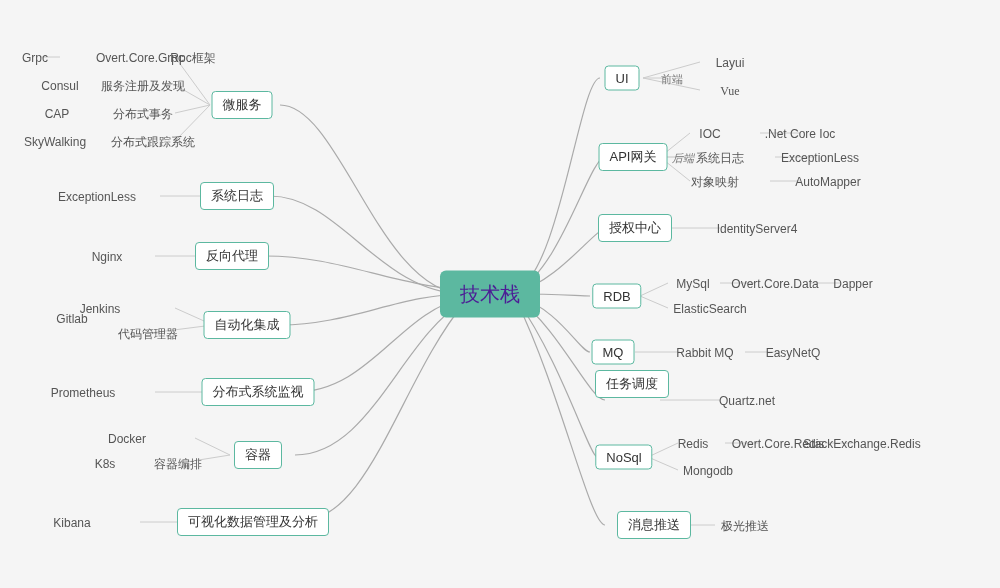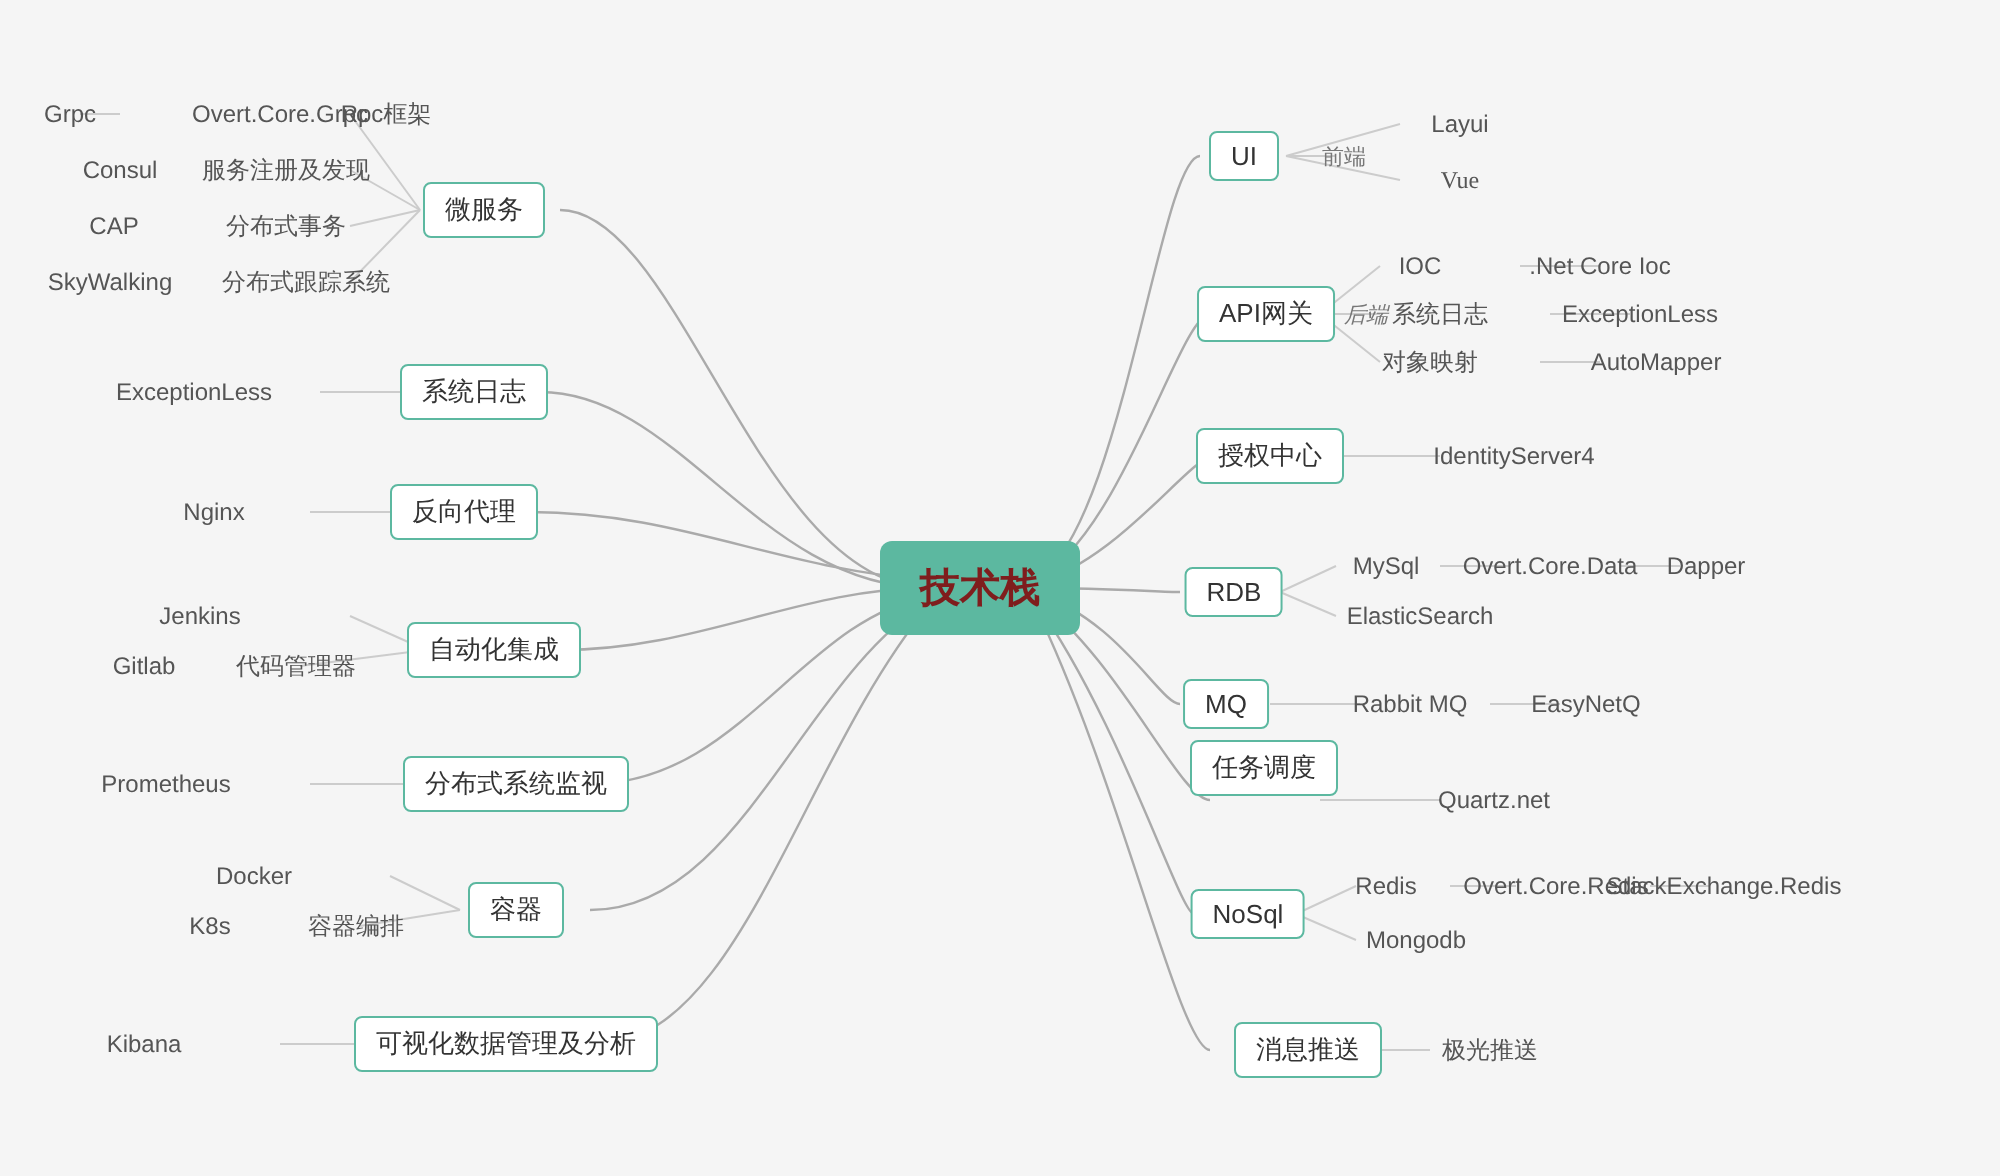--- a/index.html
+++ b/index.html
@@ -33,25 +33,25 @@
       border-radius: 4px;
       padding: 4px 10px;
       background: #fff;
       font-size: 13px;
       color: #333;
       white-space: nowrap;
       text-align: center;
     }
     .node-center {
       background: #5cb8a0;
-      color: #7f1d1d;
+      color: #4c1d95;
       border-radius: 6px;
       padding: 10px 20px;
       font-size: 20px;
-      font-weight: bold;
+      font-weight: normal;
       border: none;
     }
     .node-label {
       font-size: 12px;
       color: #555;
       white-space: nowrap;
       background: transparent;
       border: none;
       padding: 2px 4px;
     }
@@ -200,21 +200,21 @@
 <div class="node" style="left:107px;top:256px;">
   <span class="node-label">Nginx</span>
 </div>
 
 <div class="node" style="left:247px;top:325px;">
   <div class="node-box">自动化集成</div>
 </div>
 <div class="node" style="left:100px;top:308px;">
   <span class="node-label">Jenkins</span>
 </div>
-<div class="node" style="left:72px;top:333px;text-align:right;">
+<div class="node" style="left:72px;top:318px;text-align:right;">
   <span class="node-label">Gitlab</span>
 </div>
 <div class="node" style="left:148px;top:333px;">
   <span class="node-label">代码管理器</span>
 </div>
 
 <div class="node" style="left:258px;top:392px;">
   <div class="node-box">分布式系统监视</div>
 </div>
 <div class="node" style="left:83px;top:392px;">

